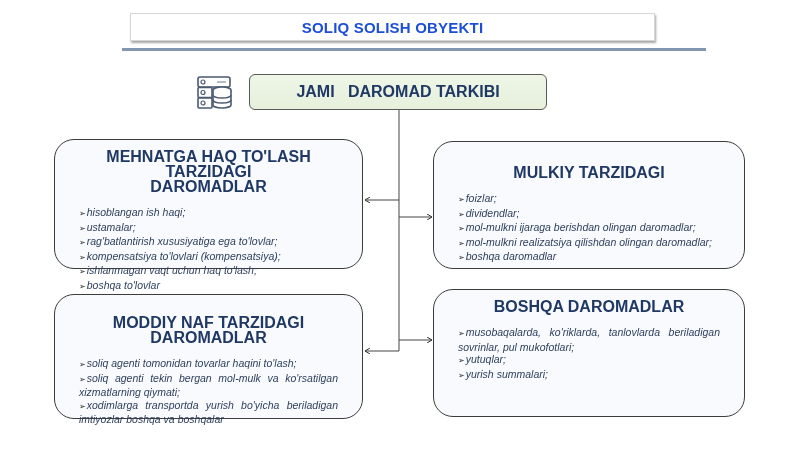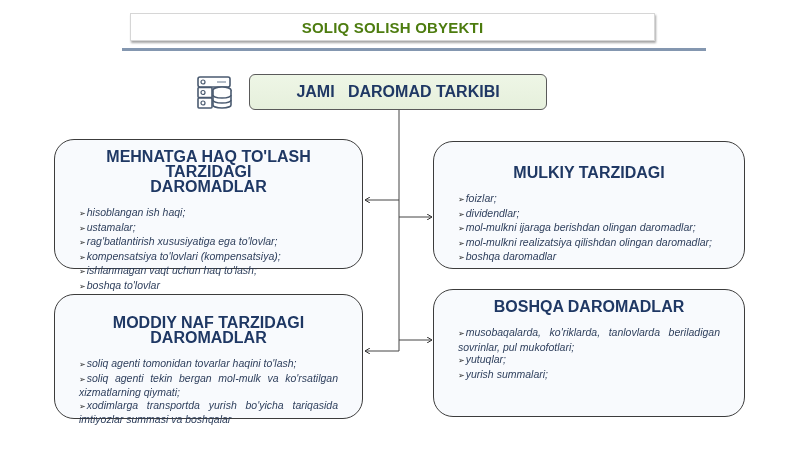--- a/index.html
+++ b/index.html
@@ -9,21 +9,21 @@
     font-family: "Liberation Sans", sans-serif;
   }
   .title-bar {
     position: absolute; left: 130px; top: 13px; width: 523px; height: 26px;
     background: #ffffff;
     border: 1px solid #d6d6d6;
     box-shadow: 1px 2px 2px rgba(0,0,0,0.35);
     display: flex; align-items: center; justify-content: center;
   }
   .title-bar span {
-    color: #4d7c0f; font-weight: bold; font-size: 15px; letter-spacing: 0.2px;
+    color: #1d4ed8; font-weight: bold; font-size: 15px; letter-spacing: 0.2px;
   }
   .title-rule {
     position: absolute; left: 122px; top: 48px; width: 584px; height: 3px;
     background: #8497b0;
   }
   .db-icon { position: absolute; left: 197px; top: 76px; width: 36px; height: 34px; }
   .root-box {
     position: absolute; left: 249px; top: 74px; width: 298px; height: 36px;
     background: linear-gradient(to bottom, #eef6e6, #e6f0dc);
     border: 1.5px solid #5a5a5a; border-radius: 6px;
@@ -125,21 +125,21 @@
     <li><span class="bullet">➢</span><span>mol-mulkni realizatsiya qilishdan olingan daromadlar;</span></li>
     <li><span class="bullet">➢</span><span>boshqa daromadlar</span></li>
   </ul>
 </div>
 
 <div class="card justify" id="card-moddiy">
   <h3>MODDIY NAF TARZIDAGI DAROMADLAR</h3>
   <ul>
     <li><span class="bullet">➢</span><span>soliq agenti tomonidan tovarlar haqini to'lash;</span></li>
     <li><span class="bullet">➢</span><span>soliq agenti tekin bergan mol-mulk va ko'rsatilgan xizmatlarning qiymati;</span></li>
-    <li><span class="bullet">➢</span><span>xodimlarga transportda yurish bo'yicha tariqasida imtiyozlar summasi va boshqalar</span></li>
+    <li><span class="bullet">➢</span><span>xodimlarga transportda yurish bo'yicha beriladigan imtiyozlar boshqa va boshqalar</span></li>
   </ul>
 </div>
 
 <div class="card justify" id="card-boshqa">
   <h3>BOSHQA DAROMADLAR</h3>
   <ul>
     <li><span class="bullet">➢</span><span>musobaqalarda, ko'riklarda, tanlovlarda beriladigan sovrinlar, pul mukofotlari;</span></li>
     <li><span class="bullet">➢</span><span>yutuqlar;</span></li>
     <li><span class="bullet">➢</span><span>yurish summalari;</span></li>
   </ul>

